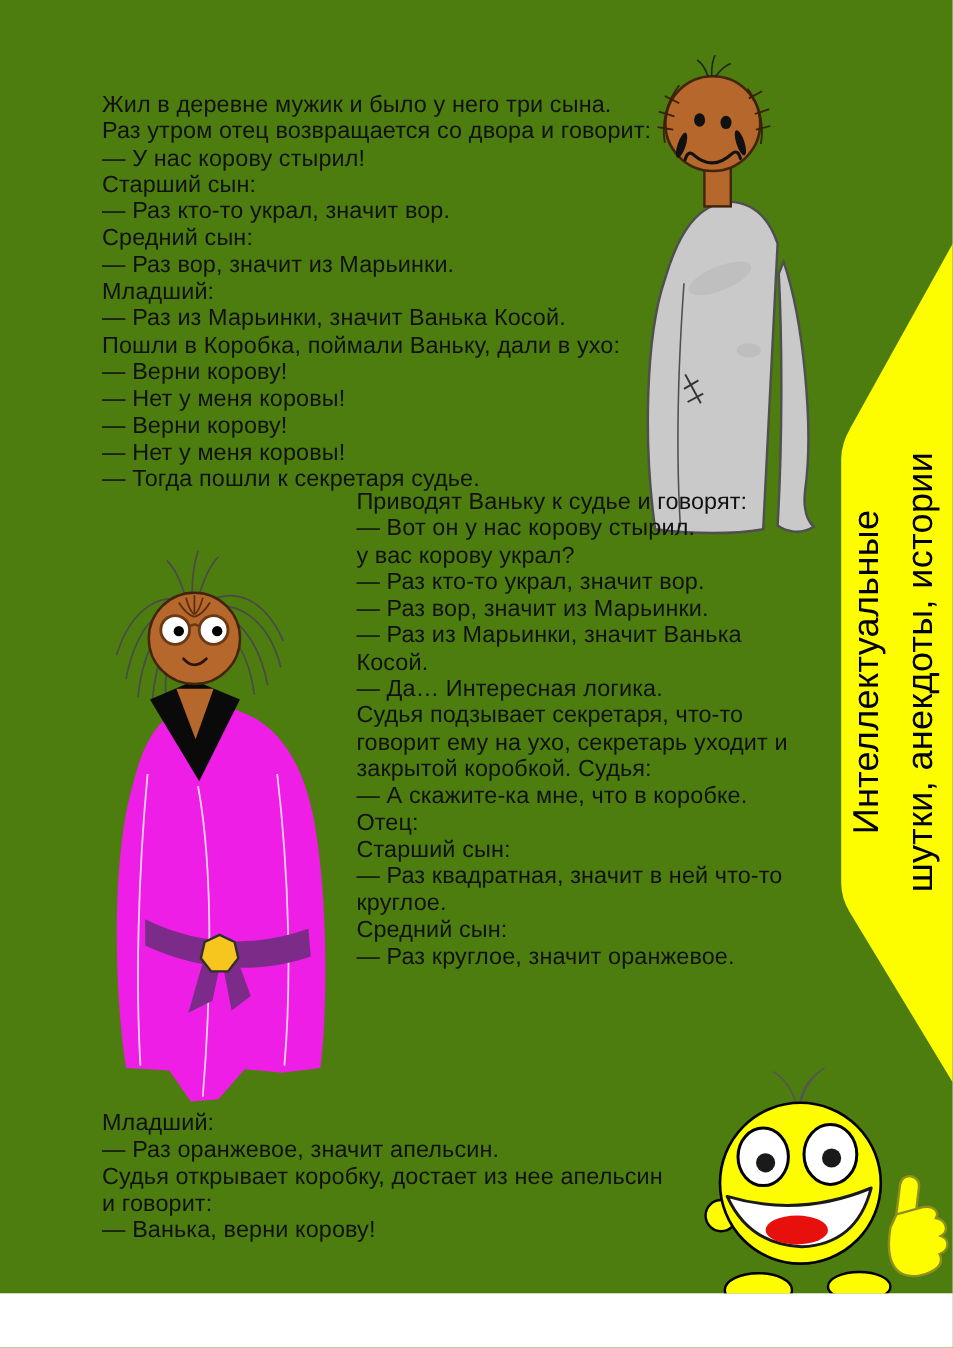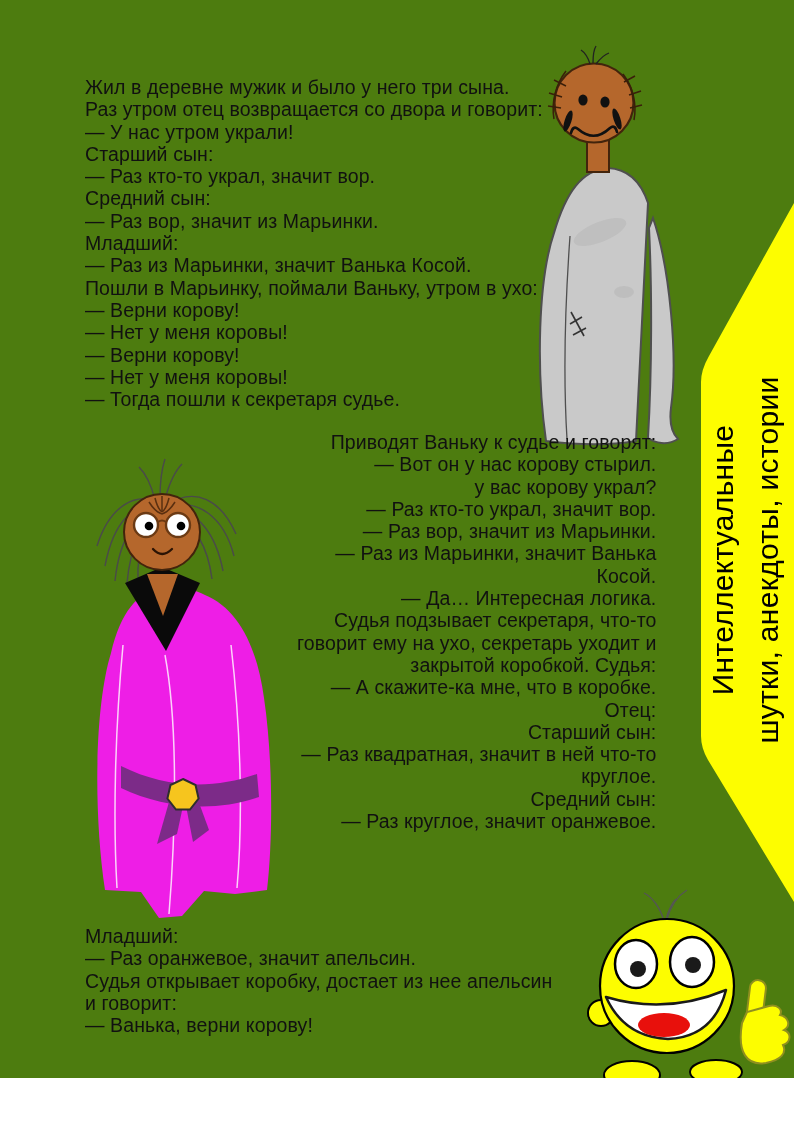--- a/index.html
+++ b/index.html
@@ -6,21 +6,21 @@
   .page{
     position:relative;width:794px;height:1078px;background:#4d7c0f;
     font-family:"Liberation Sans","DejaVu Sans",sans-serif;overflow:hidden;
   }
   .art-layer{position:absolute;left:0;top:0;width:794px;height:1123px;}
   .textblock{
     position:absolute;font-size:19.5px;line-height:22.3px;color:#111;
     white-space:nowrap;letter-spacing:0.1px;
   }
   #block-top{left:85px;top:76px;}
-  #block-middle{left:297px;top:431px;text-align:right;}
+  #block-middle{left:297px;top:407px;}
   #block-bottom{left:85px;top:925px;}
   .banner-text{
     position:absolute;left:435px;top:515px;width:620px;height:90px;
     transform:rotate(-90deg);text-align:center;
     font-size:30px;line-height:45px;color:#000;letter-spacing:0.3px;
   }
 </style>
 </head>
 <body>
 
@@ -157,28 +157,28 @@
       <circle cx="58" cy="84" r="8" fill="#1a1a1a"></circle>
       <circle cx="113" cy="80" r="8" fill="#1a1a1a"></circle>
       <path d="M 26 112 Q 86 130 146 105 Q 134 152 88 154 Q 44 152 26 112 Z" fill="#fff" stroke="#1a1a1a" stroke-width="2.5" stroke-linejoin="round"></path>
       <ellipse cx="84" cy="140" rx="26" ry="12" fill="#e8100c"></ellipse>
     </g>
   </svg>
 
   <div id="block-top" class="textblock">
       <div>Жил в деревне мужик и было у него три сына.</div>
       <div>Раз утром отец возвращается со двора и говорит:</div>
-      <div>— У нас утром украли!</div>
+      <div>— У нас корову стырил!</div>
       <div>Старший сын:</div>
       <div>— Раз кто-то украл, значит вор.</div>
       <div>Средний сын:</div>
       <div>— Раз вор, значит из Марьинки.</div>
       <div>Младший:</div>
       <div>— Раз из Марьинки, значит Ванька Косой.</div>
-      <div>Пошли в Марьинку, поймали Ваньку, утром в ухо:</div>
+      <div>Пошли в Коробка, поймали Ваньку, дали в ухо:</div>
       <div>— Верни корову!</div>
       <div>— Нет у меня коровы!</div>
       <div>— Верни корову!</div>
       <div>— Нет у меня коровы!</div>
       <div>— Тогда пошли к секретаря судье.</div>
     </div>
   <div id="block-middle" class="textblock">
       <div>Приводят Ваньку к судье и говорят:</div>
       <div>— Вот он у нас корову стырил.</div>
       <div>у вас корову украл?</div>

